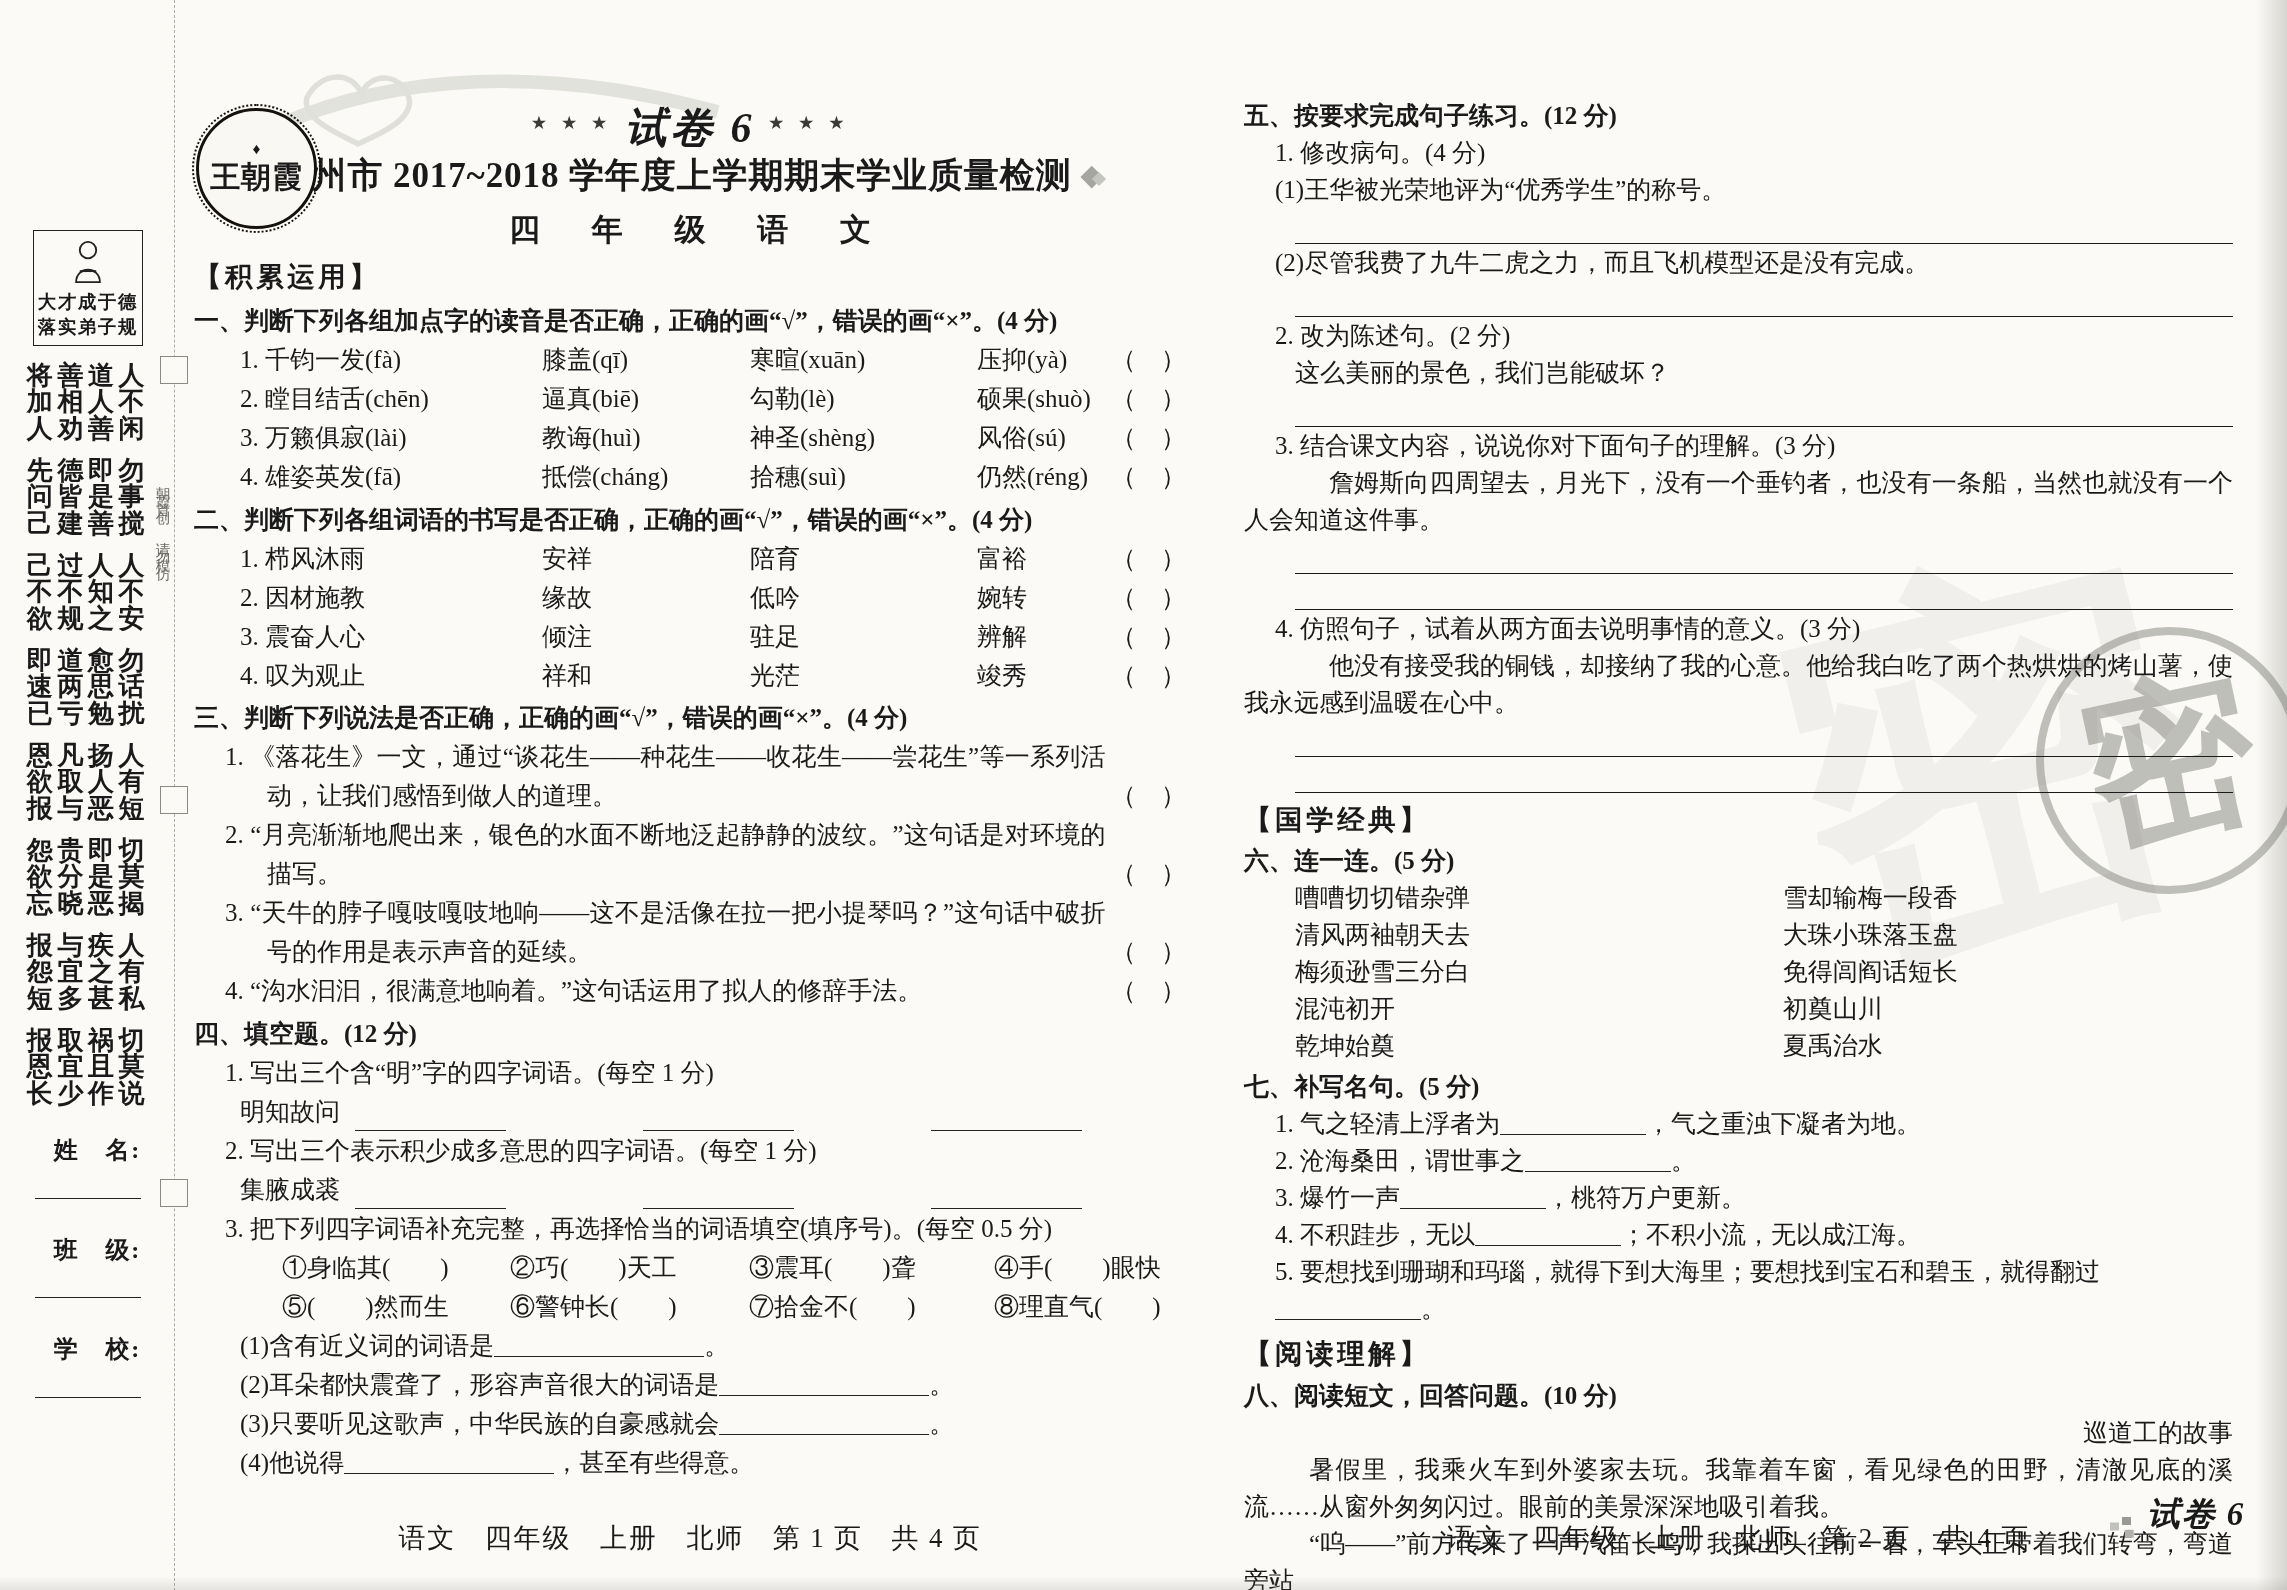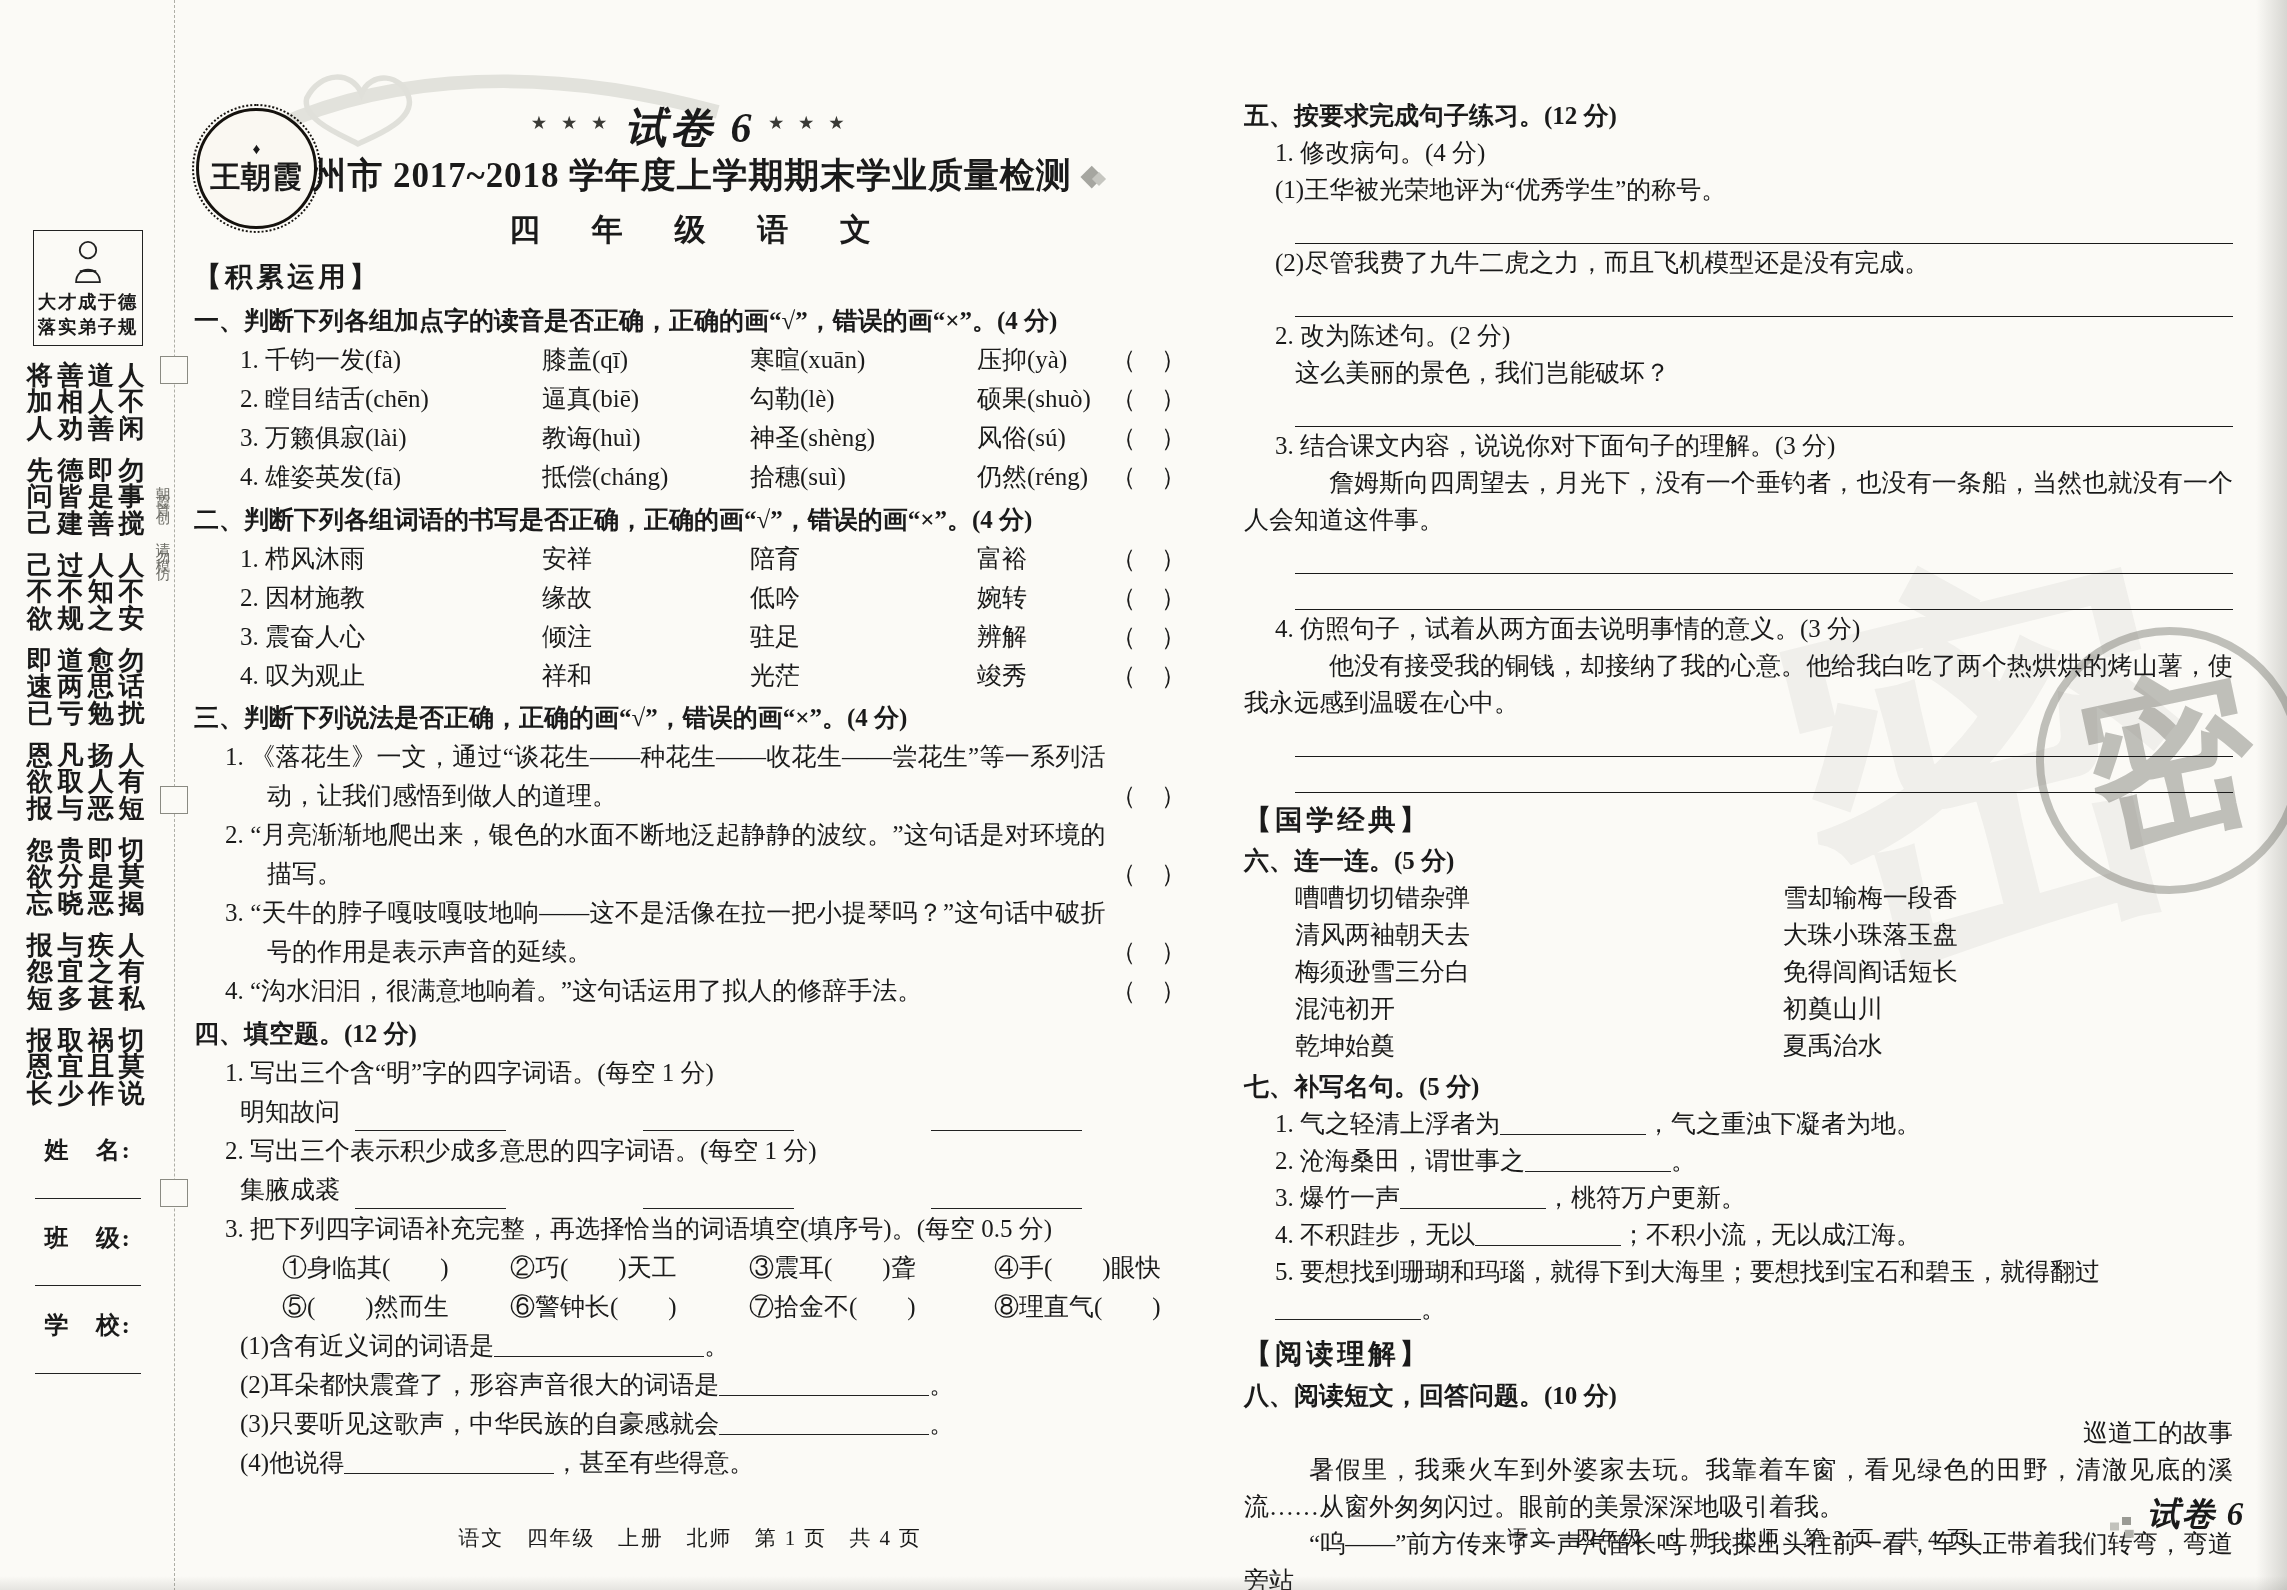--- a/index.html
+++ b/index.html
@@ -24,21 +24,21 @@
   .fold-line{position:absolute;left:174px;top:0;bottom:0;border-left:1.8px dashed #aeaea6;z-index:1}
   .seal{position:absolute;left:160px;width:28px;height:28px;border:1.8px solid #8a8a82;background:#fbfaf6;z-index:2}
   .fold-note{position:absolute;left:143px;top:475px;writing-mode:vertical-rl;font-size:14.6px;letter-spacing:8.2px;color:#6d6d66;z-index:2}
   .sidebar{position:absolute;left:24px;top:230px;width:128px;text-align:center;z-index:2}
   .s-banner{border:1.8px solid #222;padding:7.3px 3.7px 5.5px;margin:0 9.1px 16.4px}
   .s-banner svg{display:block;margin:0 auto 3.7px}
   .s-banner .bl{font-size:18.3px;font-weight:bold;line-height:25px;letter-spacing:1.8px}
   .verse{margin-bottom:15.5px}
   .verse div{font-size:26px;line-height:26.5px;letter-spacing:4.6px;font-weight:600}
   .fields{margin-top:24px;padding:0 11px}
-  .field{margin-bottom:20px;text-align:center}
+  .field{margin-bottom:32px;text-align:right}
   .flabel{font-size:24px;font-weight:600;letter-spacing:1.8px}
   .fline{height:0;border-bottom:1.8px solid #222;margin-top:27.4px}
 
   
   .logo{position:absolute;left:196px;top:108px;width:121px;height:121px;border-radius:50%;
         border:3.7px solid #15120e;outline:2.7px dotted #15120e;outline-offset:2.7px;background:#faf8f2;
         display:flex;flex-direction:column;align-items:center;justify-content:center;z-index:3}
   .logo .crown{font-size:15.5px;line-height:16.4px}
   .logo .lname{font-size:30px;font-weight:bold;letter-spacing:0.9px}
 
@@ -71,21 +71,21 @@
   .blank{display:inline-block;border-bottom:1.8px solid #222;height:1em;vertical-align:-2.7px}
   .w230{width:210px}.w160{width:146px}
 
   .ans-line{border-bottom:1.8px solid #1a1a1a;height:36px;margin-left:51px}
   .quote{text-indent:3.4em;text-align:justify}
   .pair-row{display:grid;grid-template-columns:52% 48%;padding-left:51px}
   .q7i{padding-left:31px}
   .passage-title{text-align:right;font-weight:normal}
   .para{text-indent:2.6em;text-align:justify}
 
-  .footer{position:absolute;top:1519px;font-size:21px;letter-spacing:1.8px;text-align:center;z-index:2}
+  .footer{position:absolute;top:1519px;font-size:27px;letter-spacing:1.8px;text-align:center;z-index:2}
   .fl{left:194px;width:992px}
   .fr{left:1244px;width:989px}
   .corner-tag{position:absolute;right:42px;top:1495px;font-size:33px;font-weight:bold;font-style:italic;letter-spacing:1.8px;z-index:3}
   .sq{display:inline-block;width:8.2px;height:8.2px;background:#9a9a94;box-shadow:-12px 5.5px 0 #c2c2bc,2.7px 12.8px 0 #b2b2ac;margin-right:16.4px}
 </style>
 </head>
 <body>
 
 <div class="sheet">
 

